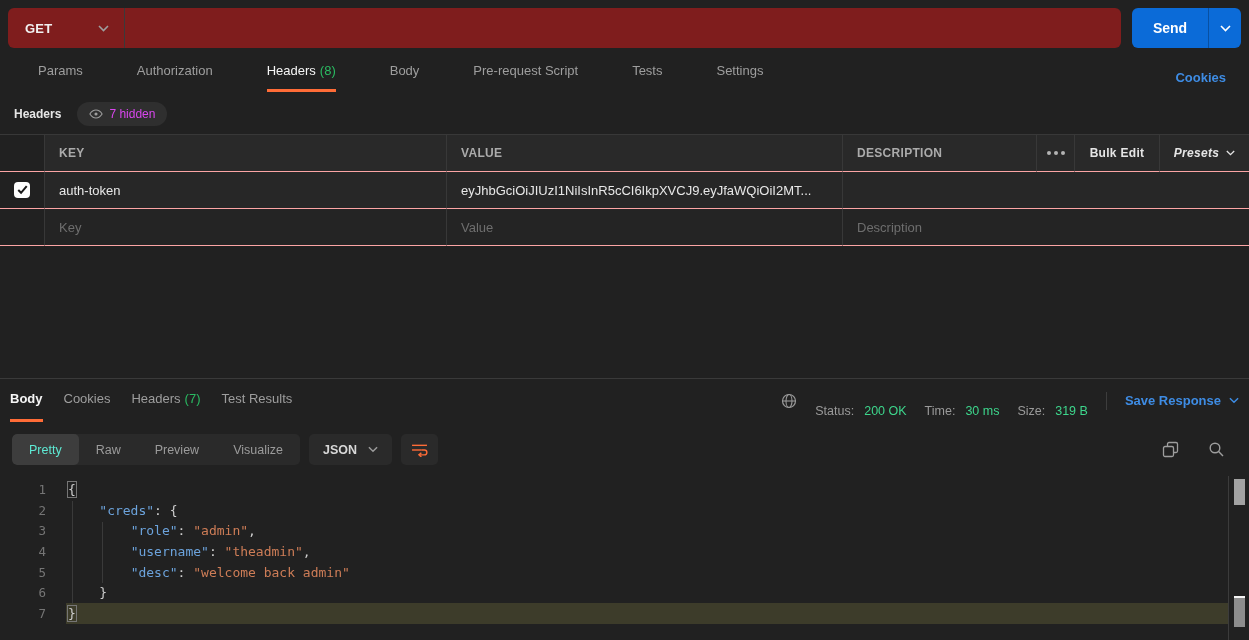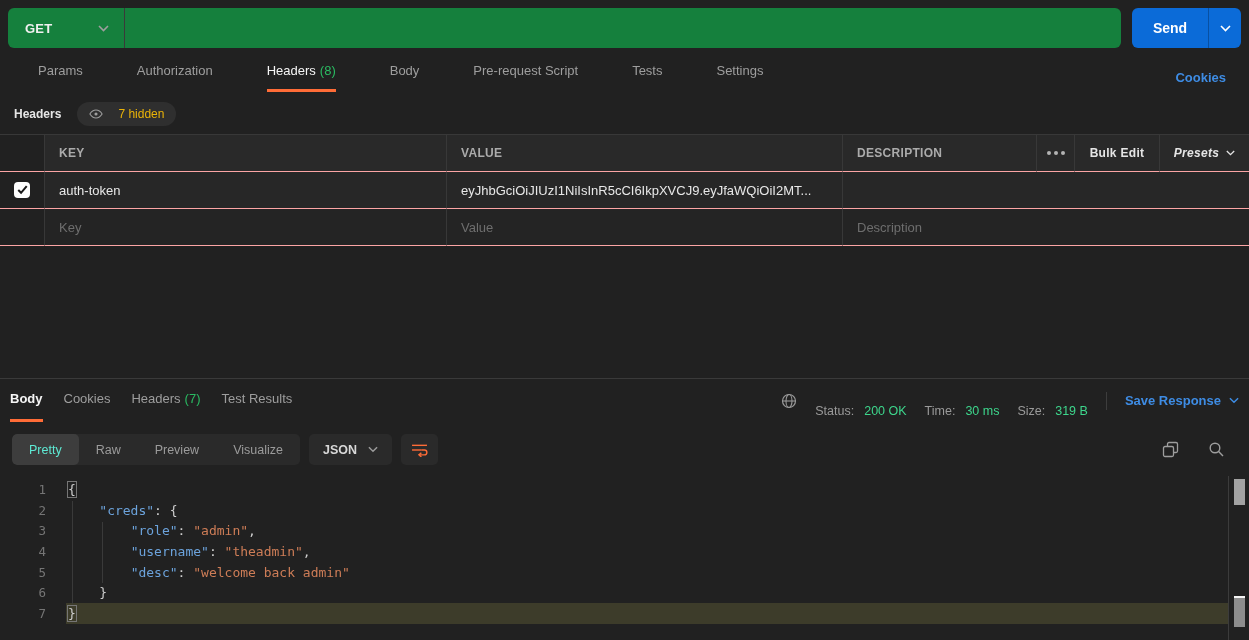--- a/index.html
+++ b/index.html
@@ -6,42 +6,42 @@
   html,body { background:#1a1a1a; }
   #app {
     position:relative; width:1249px; height:640px; overflow:hidden;
     background:#212121; color:#e0e0e0;
     font-family:"Liberation Sans", sans-serif; font-size:13px;
   }
   svg { display:block; }
 
   
   .url-row { position:absolute; top:8px; left:8px; width:1233px; height:40px; display:flex; gap:11px; }
-  .url-box { flex:1; display:flex; align-items:stretch; background:#15803d; border-radius:6px; }
+  .url-box { flex:1; display:flex; align-items:stretch; background:#7f1d1d; border-radius:6px; }
   .method { width:117px; display:flex; align-items:center; justify-content:space-between;
             padding:0 15px 0 17px; border-right:1px solid #3a3a3a; cursor:pointer; }
   .method-label { font-weight:700; font-size:13px; color:#f0f0f0; letter-spacing:.2px; }
   .url-input { flex:1; display:flex; align-items:center; padding-left:13px; color:#ececec; font-size:13.5px; }
   .send-btn { width:109px; display:flex; border-radius:6px; background:#0b6bd8; overflow:hidden; cursor:pointer; }
   .send-main { flex:1; display:flex; align-items:center; justify-content:center;
                color:#fff; font-weight:700; font-size:14px; }
   .send-caret { width:33px; display:flex; align-items:center; justify-content:center; border-left:1px solid rgba(0,0,0,.25); }
 
   
   .req-tabs { position:absolute; top:63px; left:14px; display:flex; gap:30px; color:#9e9e9e; }
   .rtab { padding-bottom:11px; border-bottom:3px solid transparent; cursor:pointer; white-space:nowrap;margin-left:24px; }
   .rtab.active { color:#f5f5f5; border-bottom-color:var(--orange); }
   .tab-count { margin-left:4px; }
   .cookies-link { position:absolute; top:70px; right:23px; font-weight:600; cursor:pointer; }
 
   
   .headers-subbar { position:absolute; top:102px; left:14px; height:24px; display:flex; align-items:center; gap:16px; }
   .sub-title { font-size:12px; font-weight:700; color:#e6e6e6; }
-  .pill { height:24px; display:flex; align-items:center; gap:15px; padding:0 12px;
-          background:#2f2f2f; border-radius:12px; color:#eab308; font-size:12px; cursor:pointer; }
+  .pill { height:24px; display:flex; align-items:center; gap:6px; padding:0 12px;
+          background:#2f2f2f; border-radius:12px; color:#d946ef; font-size:12px; cursor:pointer; }
 
   
   .htable { position:absolute; top:134px; left:0; width:1249px; border-top:1px solid #383838; }
   .t-row { display:flex; height:37px; }
   .t-cell { border-bottom:1px solid #fca5a5; display:flex; align-items:center; overflow:hidden; }
   .div-r { border-right:1px solid #383838; }
   .c-cb   { width:45px;  justify-content:center; }
   .c-key  { width:402px; padding-left:14px; }
   .c-val  { width:396px; padding-left:14px; white-space:nowrap; }
   .c-desc { width:194px; padding-left:14px; }

